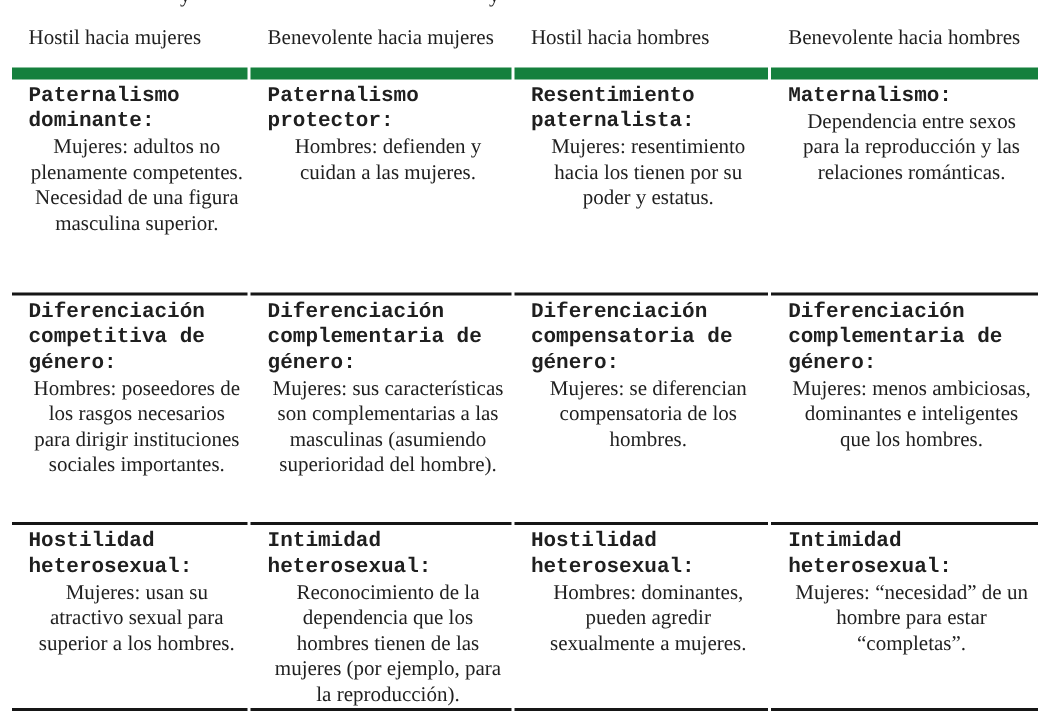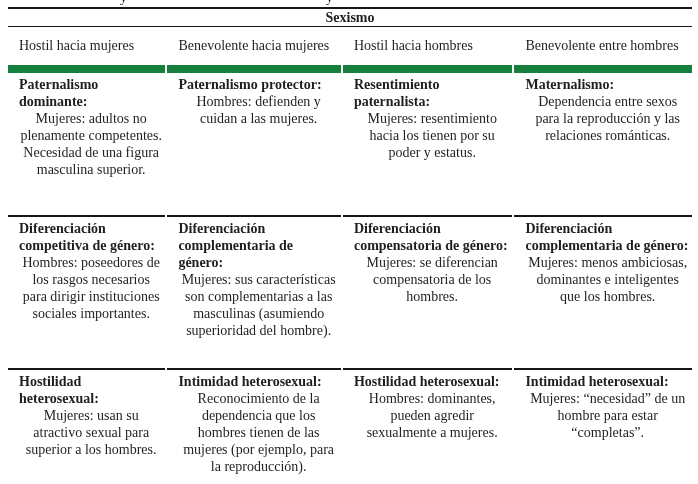--- a/index.html
+++ b/index.html
@@ -68,21 +68,21 @@
     padding: 1px 2px 3px 11px;
   }
   td.cell {
     border-bottom: 2px solid #161616;
     vertical-align: top;
     padding: 3px 2px 0 11px;
   }
   tr.row1 td.cell { height: 139px; }
   tr.row2 td.cell { height: 148px; }
   tr.row3 td.cell { height: 118px; }
-  .term { font-weight: bold; display: block; }
+  .term { font-weight: bold; display: block; font-family: Liberation Mono, monospace; }
   .desc { display: block; text-align: center; }
 </style>
 </head>
 <body>
 
 <div class="page">
 
   <div class="remnant r1">
     <span>y</span>
   </div>
@@ -92,29 +92,26 @@
 
   <table class="sexism">
     <colgroup>
       <col class="c1">
         <col class="c2">
         <col class="c3">
         <col class="c4">
     </colgroup>
 
     <tbody>
-        <tr>
-      <th class="title-cell" colspan="4">Sexismo</th>
-    </tr>
 
     <tr>
       <td class="hdr">Hostil hacia mujeres</td>
       <td class="hdr">Benevolente hacia mujeres</td>
       <td class="hdr">Hostil hacia hombres</td>
-      <td class="hdr">Benevolente entre hombres</td>
+      <td class="hdr">Benevolente hacia hombres</td>
     </tr>
 
     <tr class="row1">
       <td class="cell">
         <span class="term">Paternalismo dominante:</span>
         <span class="desc">Mujeres: adultos no plenamente competentes. Necesidad de una figura masculina superior.</span>
       </td>
       <td class="cell">
         <span class="term">Paternalismo protector:</span>
         <span class="desc">Hombres: defienden y cuidan a las mujeres.</span>

